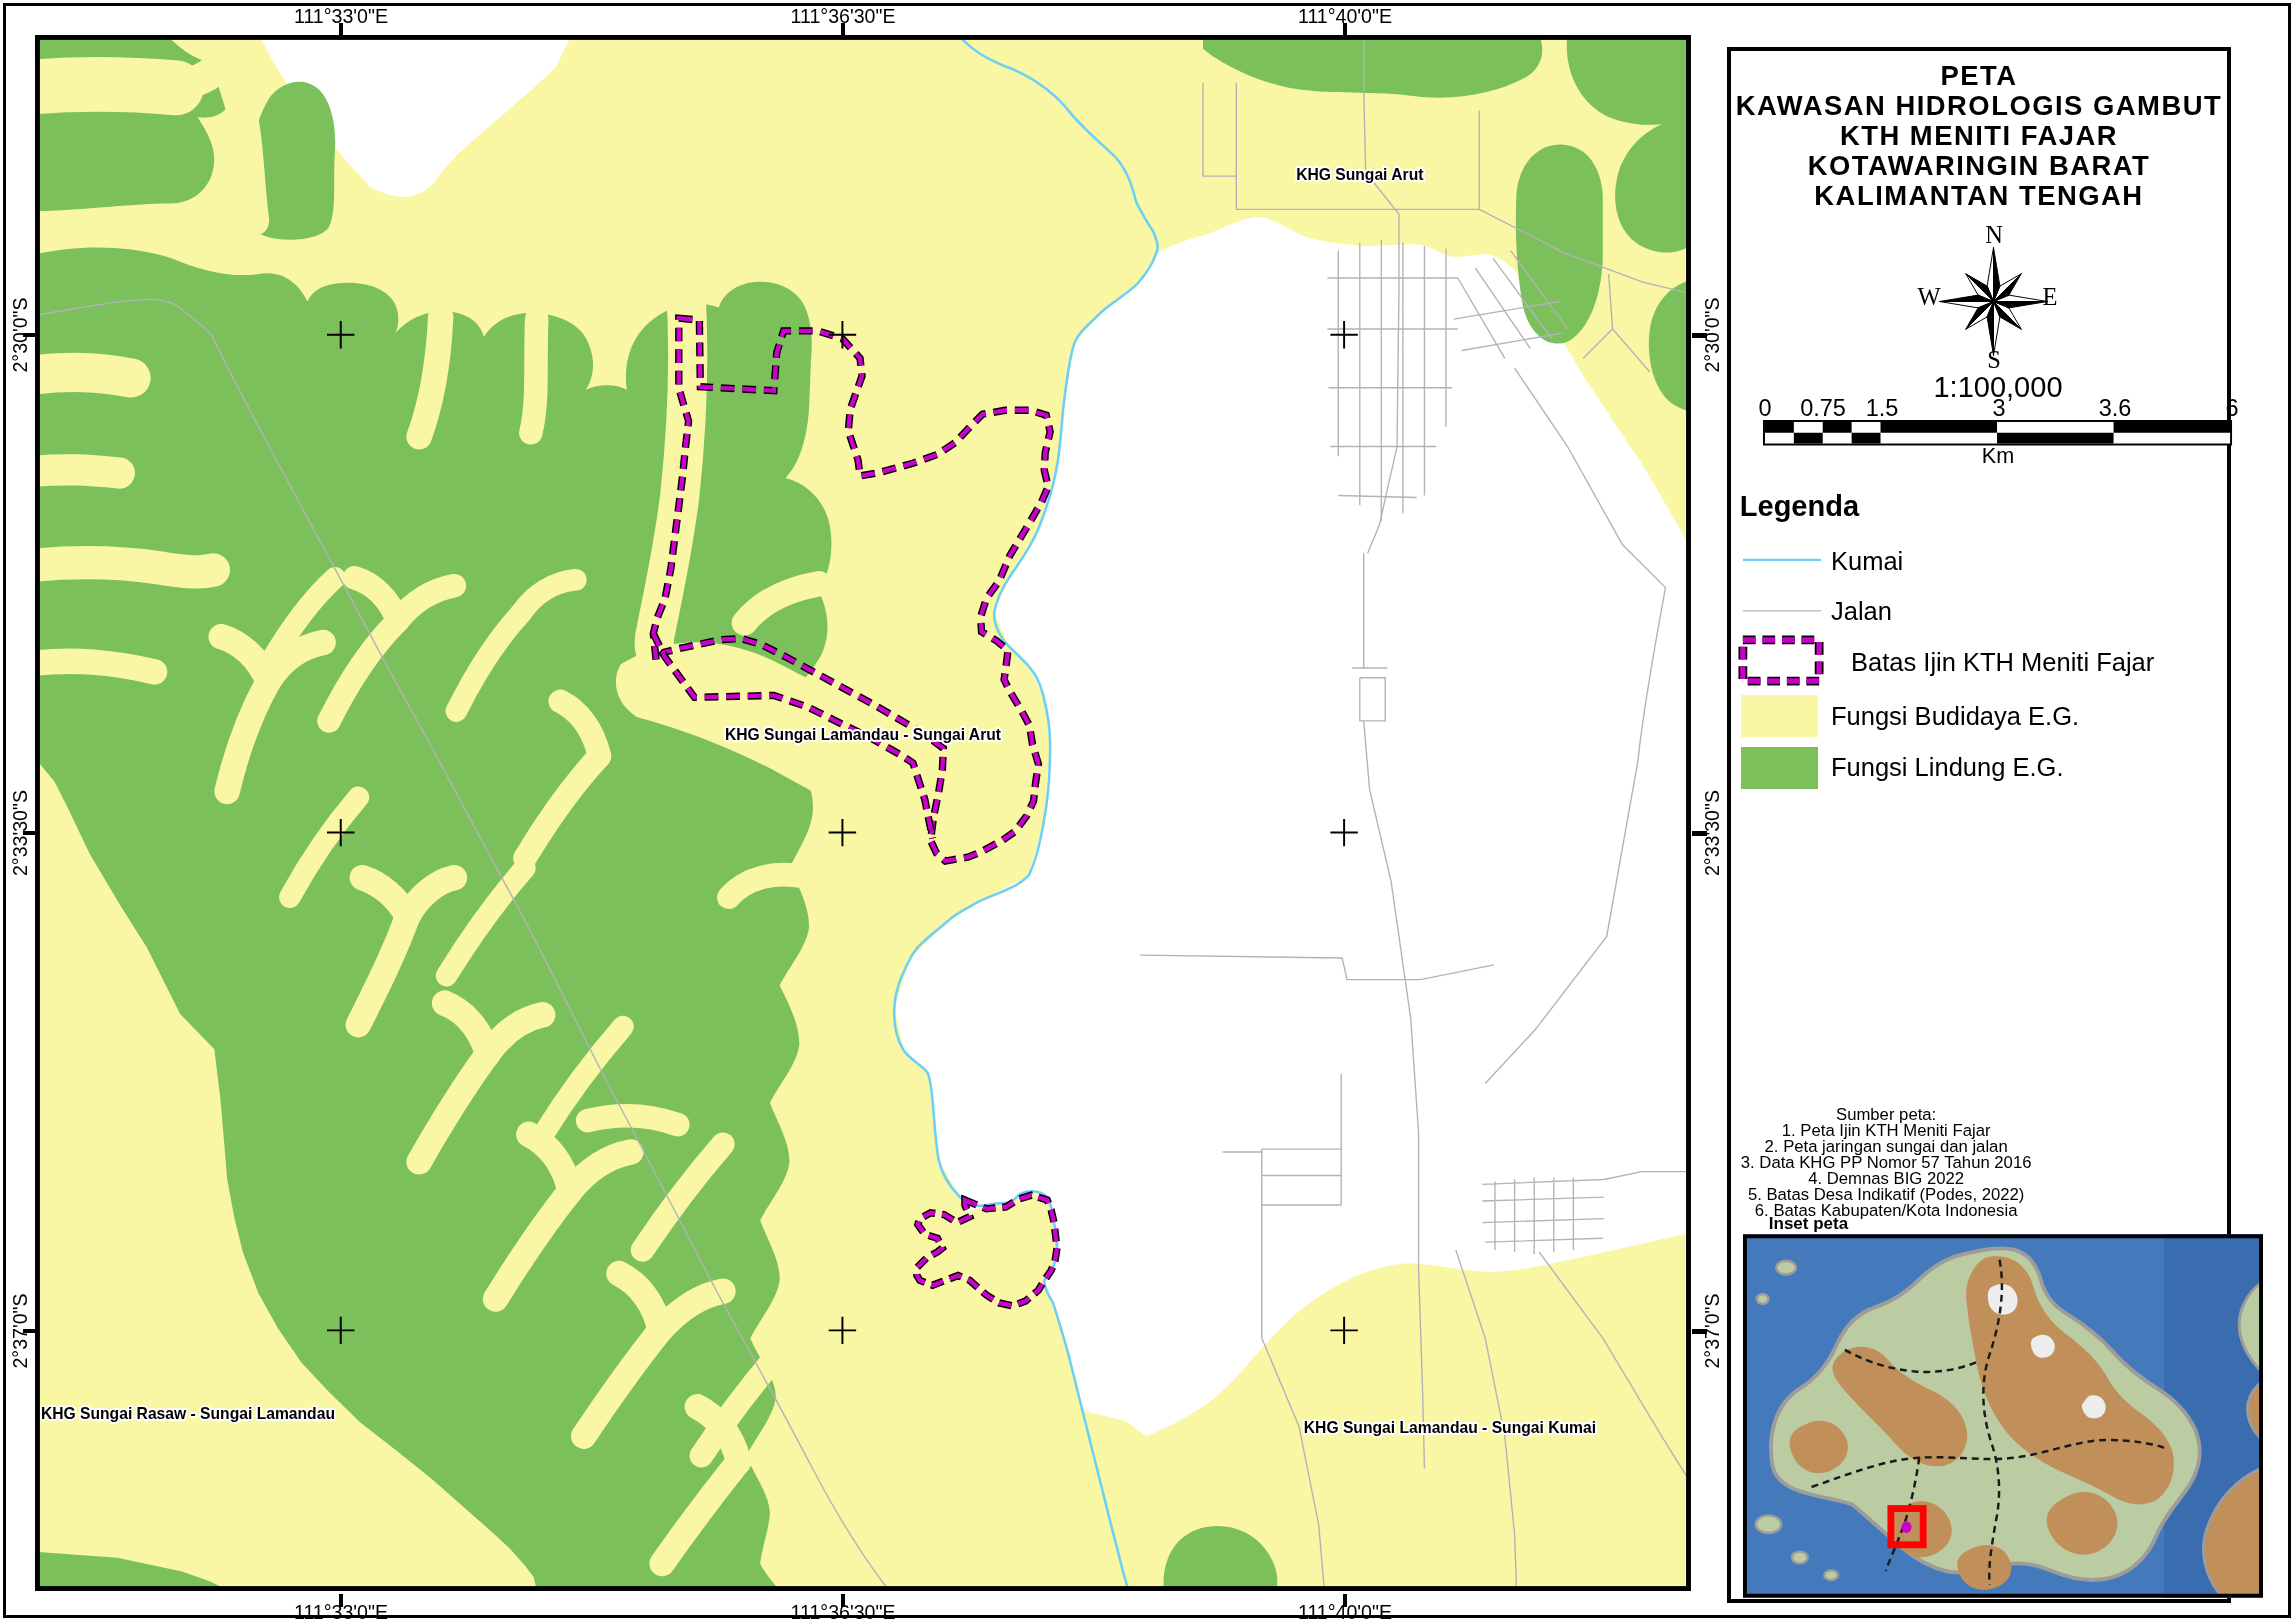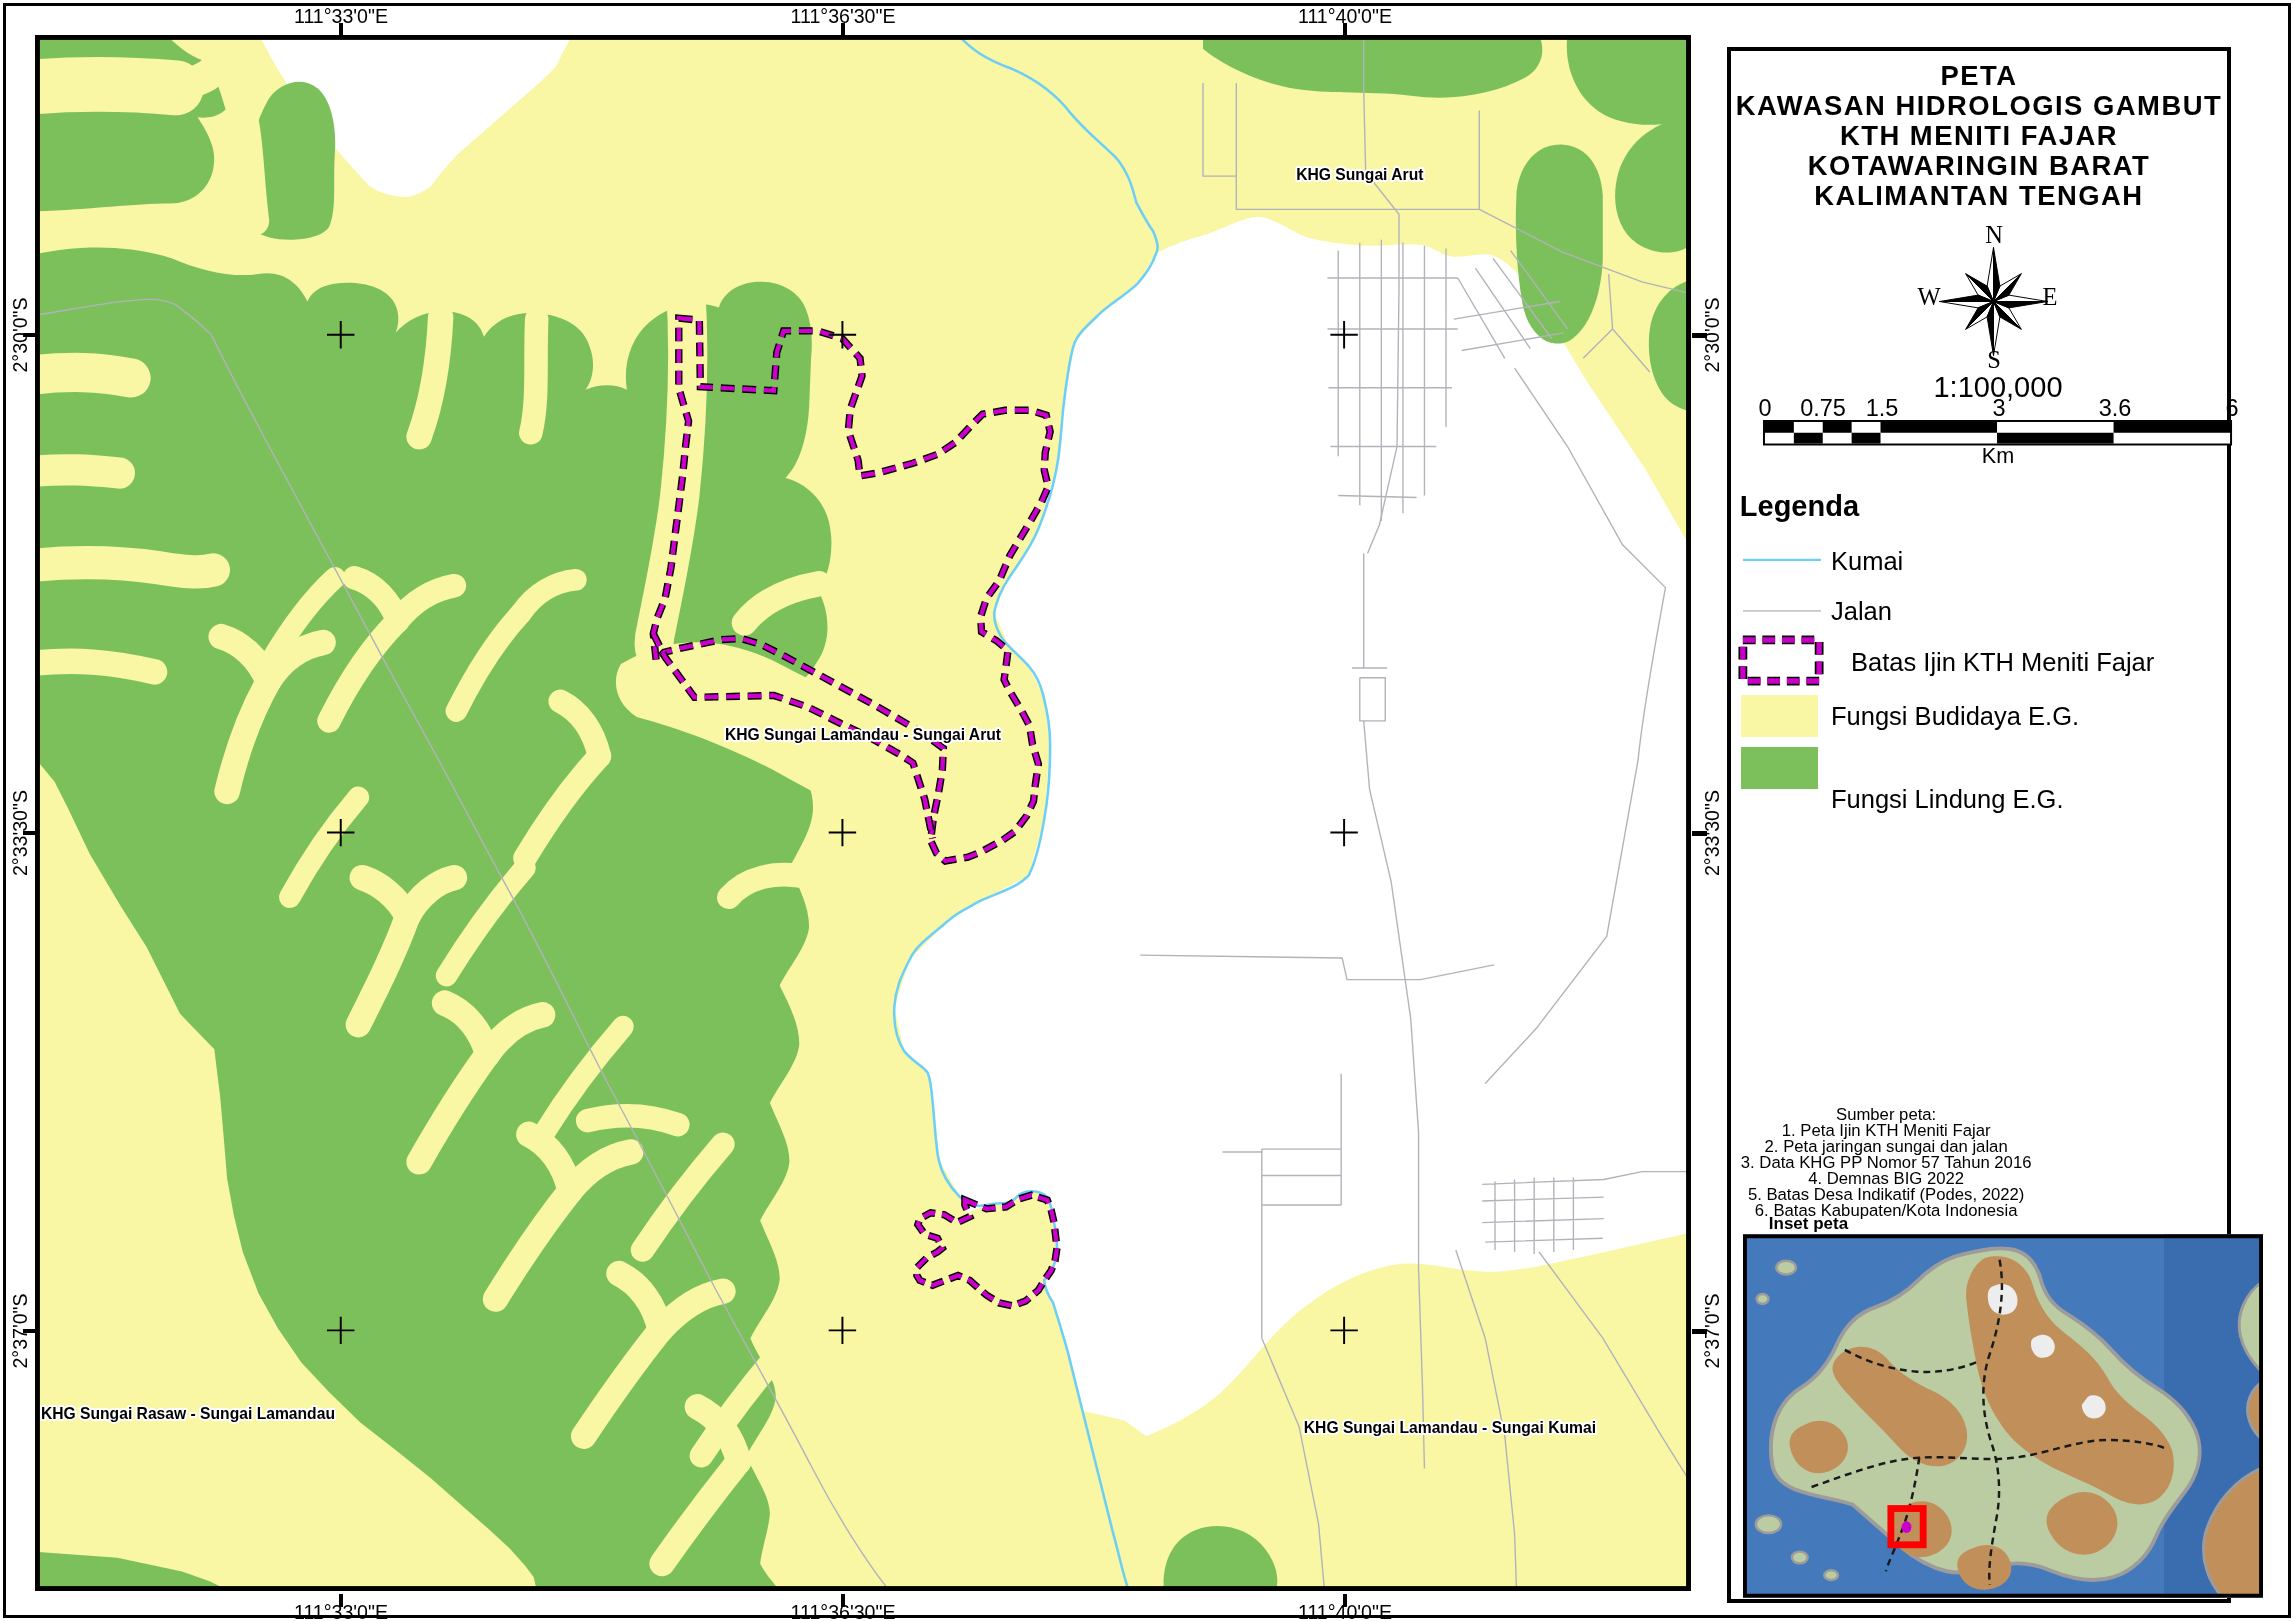--- a/index.html
+++ b/index.html
@@ -307,21 +307,21 @@
 </svg>
 
 <div class="leg-text" style="top:611px;margin-left:20px;">Batas Ijin KTH Meniti Fajar</div>
 
 <div class="abs" style="left:9.8px;top:644px;width:77px;height:42px;background:#F9F6A4;"></div>
 
 <div class="leg-text" style="top:665px;">Fungsi Budidaya E.G.</div>
 
 <div class="abs" style="left:9.8px;top:696px;width:77px;height:42px;background:#7CC05C;"></div>
 
-<div class="leg-text" style="top:716px;margin-top:32px;">Fungsi Lindung E.G.</div>
+<div class="leg-text" style="top:716px;">Fungsi Lindung E.G.</div>
 
 <div class="abs src-line" style="left:9.8px;top:1056px;">Sumber peta:<br>1. Peta Ijin KTH Meniti Fajar<br>2. Peta jaringan sungai dan jalan<br>3. Data KHG PP Nomor 57 Tahun 2016<br>4. Demnas BIG 2022<br>5. Batas Desa Indikatif (Podes, 2022)<br>6. Batas Kabupaten/Kota Indonesia</div>
 
 <div class="abs" style="left:9.8px;top:1166px;font-weight:bold;font-size:17px;line-height:14.7px;margin-left:28px;">Inset peta</div>
 
 <svg class="abs" style="left:11.8px;top:1183px;" width="520" height="364" viewBox="0 0 531 371">
 
 <rect x="0" y="0" width="531" height="371" fill="#4479BC"></rect>
 <rect x="430" y="0" width="101" height="371" fill="#3A6DB0"></rect>
 

